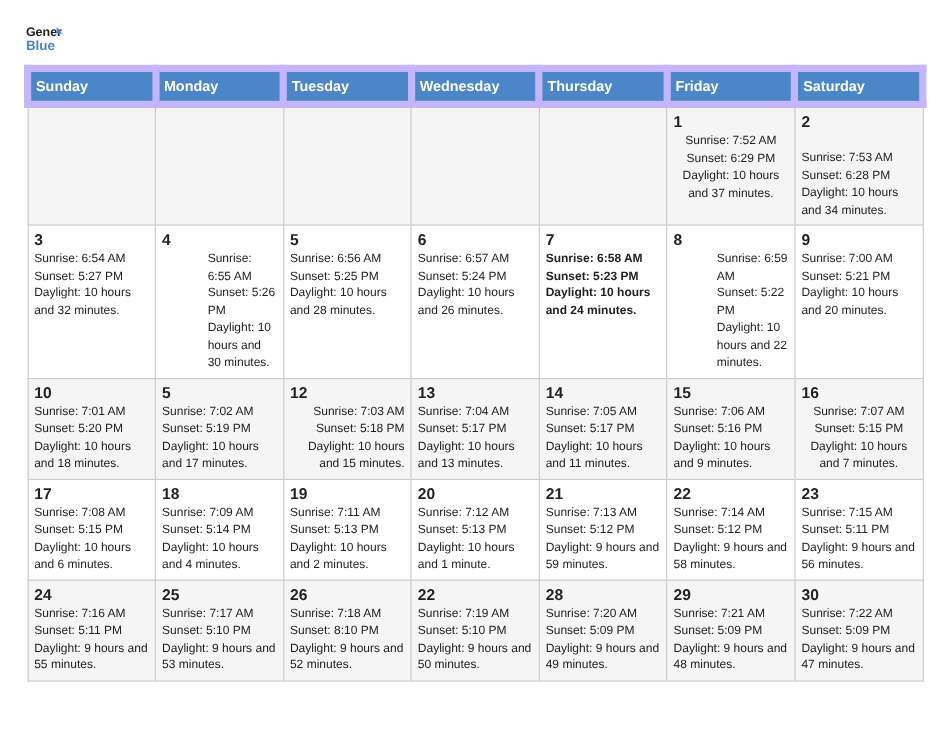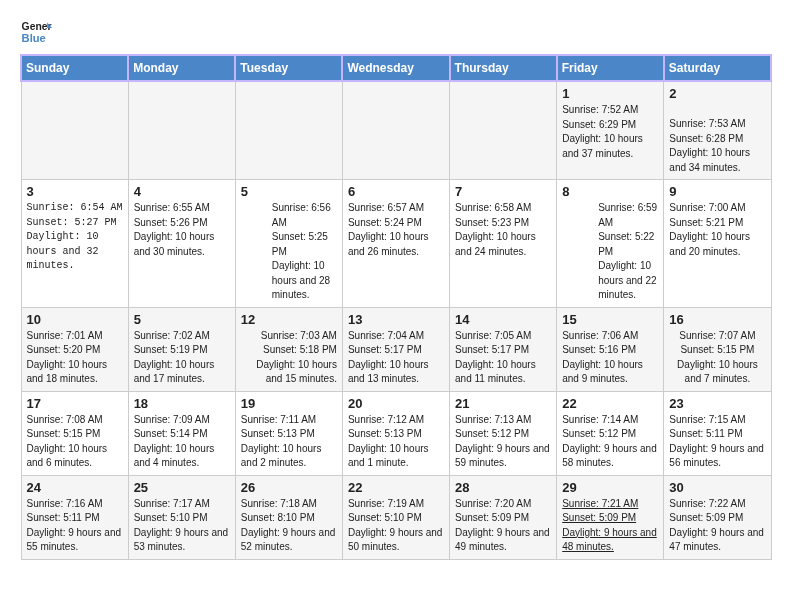--- a/index.html
+++ b/index.html
@@ -42,21 +42,21 @@
       width: 100%;
       border-collapse: collapse;
       table-layout: fixed;
     }
     thead tr th {
       background: #4a86c8;
       color: #fff;
       font-size: 12px;
       font-weight: bold;
       padding: 5px 4px;
-      border: 2px solid #c4b5fd;
+      border: 6px solid #c4b5fd;
       text-align: left;
     }
     tbody tr td {
       border: 1px solid #ccc;
       vertical-align: top;
       padding: 4px 5px;
       font-size: 10.5px;
       color: #222;
       height: 80px;
       background: #fff;
@@ -113,59 +113,59 @@
   </thead>
   <tbody id="calendar-body">
   <tr>
         <td class="empty"></td>
         <td class="empty"></td>
         <td class="empty"></td>
         <td class="empty"></td>
         <td class="empty"></td>
         <td>
           <div class="day-num">1</div>
-          <div class="day-info" style="white-space: pre-line;">Sunrise: 7:52 AM
+          <div class="day-info" style="white-space: pre-line; text-align: center;">Sunrise: 7:52 AM
 Sunset: 6:29 PM
 Daylight: 10 hours and 37 minutes.</div>
         </td>
         <td>
           <div class="day-num">2</div>
           <div class="day-info" style="white-space: pre-line; margin-top: 16px;">Sunrise: 7:53 AM
 Sunset: 6:28 PM
 Daylight: 10 hours and 34 minutes.</div>
         </td>
       </tr>
       <tr>
         <td>
           <div class="day-num">3</div>
-          <div class="day-info" style="white-space: pre-line; font-family: Liberation Mono, monospace;">Sunrise: 6:54 AM
+          <div class="day-info" style="white-space: pre-line;">Sunrise: 6:54 AM
 Sunset: 5:27 PM
 Daylight: 10 hours and 32 minutes.</div>
         </td>
         <td>
           <div class="day-num">4</div>
-          <div class="day-info" style="white-space: pre-line;">Sunrise: 6:55 AM
+          <div class="day-info" style="white-space: pre-line; margin-left: 38px;">Sunrise: 6:55 AM
 Sunset: 5:26 PM
 Daylight: 10 hours and 30 minutes.</div>
         </td>
         <td>
           <div class="day-num">5</div>
-          <div class="day-info" style="white-space: pre-line; margin-left: 31px;">Sunrise: 6:56 AM
+          <div class="day-info" style="white-space: pre-line;">Sunrise: 6:56 AM
 Sunset: 5:25 PM
 Daylight: 10 hours and 28 minutes.</div>
         </td>
         <td>
           <div class="day-num">6</div>
           <div class="day-info" style="white-space: pre-line;">Sunrise: 6:57 AM
 Sunset: 5:24 PM
 Daylight: 10 hours and 26 minutes.</div>
         </td>
         <td>
           <div class="day-num">7</div>
-          <div class="day-info" style="white-space: pre-line;">Sunrise: 6:58 AM
+          <div class="day-info" style="white-space: pre-line; font-weight: bold;">Sunrise: 6:58 AM
 Sunset: 5:23 PM
 Daylight: 10 hours and 24 minutes.</div>
         </td>
         <td>
           <div class="day-num">8</div>
           <div class="day-info" style="white-space: pre-line; margin-left: 36px;">Sunrise: 6:59 AM
 Sunset: 5:22 PM
 Daylight: 10 hours and 22 minutes.</div>
         </td>
         <td>
@@ -289,21 +289,21 @@
 Daylight: 9 hours and 50 minutes.</div>
         </td>
         <td>
           <div class="day-num">28</div>
           <div class="day-info" style="white-space: pre-line;">Sunrise: 7:20 AM
 Sunset: 5:09 PM
 Daylight: 9 hours and 49 minutes.</div>
         </td>
         <td>
           <div class="day-num">29</div>
-          <div class="day-info" style="white-space: pre-line; text-decoration: underline;">Sunrise: 7:21 AM
+          <div class="day-info" style="white-space: pre-line;">Sunrise: 7:21 AM
 Sunset: 5:09 PM
 Daylight: 9 hours and 48 minutes.</div>
         </td>
         <td>
           <div class="day-num">30</div>
           <div class="day-info" style="white-space: pre-line;">Sunrise: 7:22 AM
 Sunset: 5:09 PM
 Daylight: 9 hours and 47 minutes.</div>
         </td>
       </tr>

